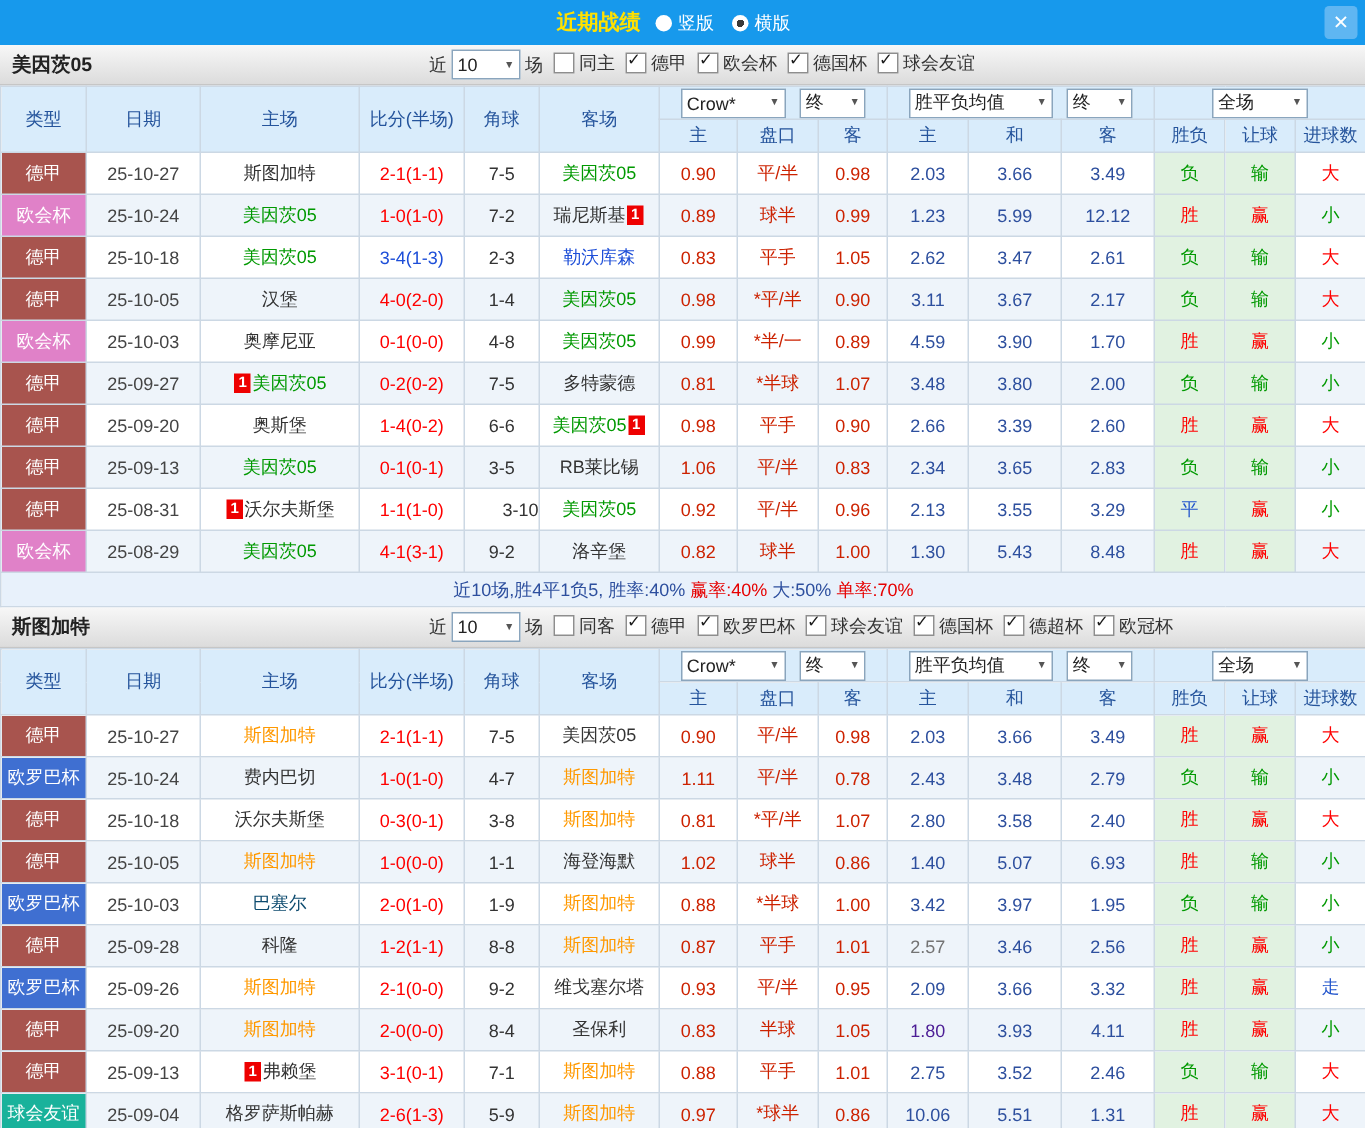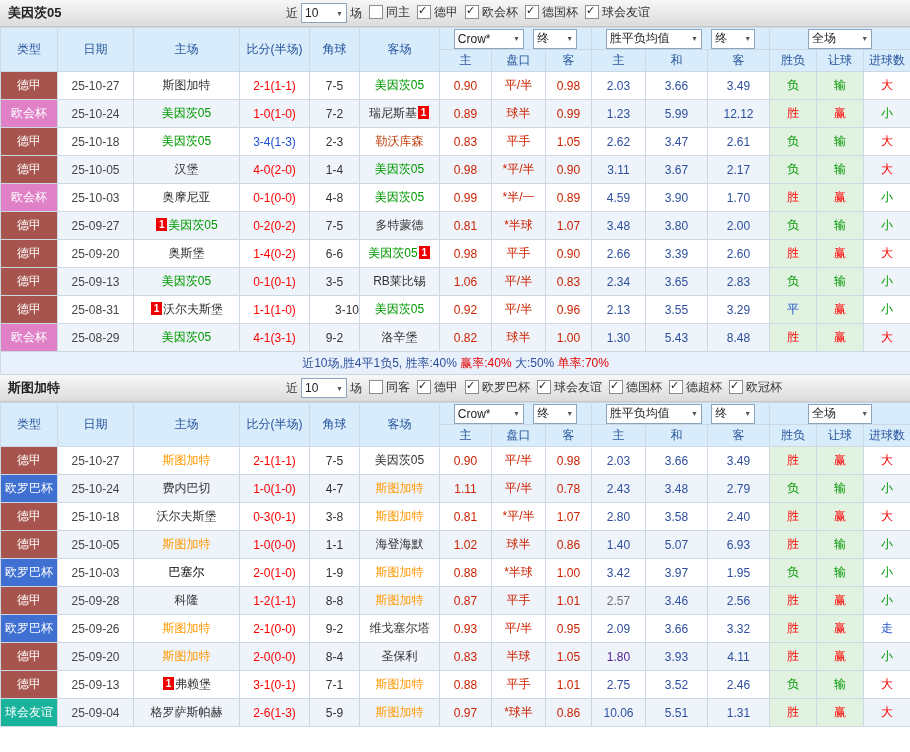--- a/index.html
+++ b/index.html
@@ -38,20 +38,34 @@
   .rc{display:inline-block;width:11px;height:13px;background:#e00;color:#fff;font-size:10px;line-height:13px;font-weight:bold;
       margin:0 1px;vertical-align:1px;text-align:center}
   .bg-grn{background:#e1f2e1}
   .league-badge{color:#fff;font-size:12px}
 </style>
 </head>
 <body>
 
 <div>
 
+  <div class="topbar">
+    <span class="title">近期战绩</span>
+    <span class="radio-option">
+      <span class="radio"></span>
+      <span>竖版</span>
+    </span>
+    <span class="radio-option">
+      <span class="radio selected"></span>
+      <span>横版</span>
+    </span>
+    <span class="close-btn">
+      <span>✕</span>
+    </span>
+  </div>
 
   <div class="section-bar">
     <span class="team-heading">美因茨05</span>
     <span class="filter-bar">
       <span>近</span>
       <span class="sel-box w-count">
           <span>10</span>
           <span class="arr">▼</span>
         </span>
       <span>场</span>
@@ -173,21 +187,21 @@
           <td class="bg-grn" style="color: rgb(255, 0, 0);">胜</td>
           <td class="bg-grn" style="color: rgb(255, 0, 0);">赢</td>
           <td style="color: rgb(0, 153, 0);">小</td>
         </tr>
         <tr>
           <td class="league-badge" style="background: rgb(168, 84, 78);">德甲</td>
           <td style="color: rgb(68, 68, 68);">25-10-18</td>
           <td class="team-cell"><span style="color: rgb(0, 153, 0);">美因茨05</span></td>
           <td style="color: #1d4ed8;">3-4(1-3)</td>
           <td style="color: rgb(51, 51, 51);">2-3</td>
-          <td class="team-cell"><span style="color: #c2410c;">勒沃库森</span></td>
+          <td class="team-cell"><span style="color: #1d4ed8;">勒沃库森</span></td>
           <td style="color: rgb(204, 34, 0);">0.83</td>
           <td style="color: rgb(204, 34, 0);">平手</td>
           <td style="color: rgb(204, 34, 0);">1.05</td>
           <td style="color: rgb(45, 79, 158);">2.62</td>
           <td style="color: rgb(45, 79, 158);">3.47</td>
           <td style="color: rgb(45, 79, 158);">2.61</td>
           <td class="bg-grn" style="color: rgb(0, 153, 0);">负</td>
           <td class="bg-grn" style="color: rgb(0, 153, 0);">输</td>
           <td style="color: rgb(255, 0, 0);">大</td>
         </tr>
@@ -482,21 +496,21 @@
           <td style="color: rgb(45, 79, 158);">1.40</td>
           <td style="color: rgb(45, 79, 158);">5.07</td>
           <td style="color: rgb(45, 79, 158);">6.93</td>
           <td class="bg-grn" style="color: rgb(255, 0, 0);">胜</td>
           <td class="bg-grn" style="color: rgb(0, 153, 0);">输</td>
           <td style="color: rgb(0, 153, 0);">小</td>
         </tr>
         <tr>
           <td class="league-badge" style="background: rgb(63, 111, 209);">欧罗巴杯</td>
           <td style="color: rgb(68, 68, 68);">25-10-03</td>
-          <td class="team-cell"><span style="color: #000000;">巴塞尔</span></td>
+          <td class="team-cell"><span style="color: #0c4a6e;">巴塞尔</span></td>
           <td style="color: rgb(255, 0, 0);">2-0(1-0)</td>
           <td style="color: rgb(51, 51, 51);">1-9</td>
           <td class="team-cell"><span style="color: rgb(255, 153, 0);">斯图加特</span></td>
           <td style="color: rgb(204, 34, 0);">0.88</td>
           <td style="color: rgb(204, 34, 0);">*半球</td>
           <td style="color: rgb(204, 34, 0);">1.00</td>
           <td style="color: rgb(45, 79, 158);">3.42</td>
           <td style="color: rgb(45, 79, 158);">3.97</td>
           <td style="color: rgb(45, 79, 158);">1.95</td>
           <td class="bg-grn" style="color: rgb(0, 153, 0);">负</td>

